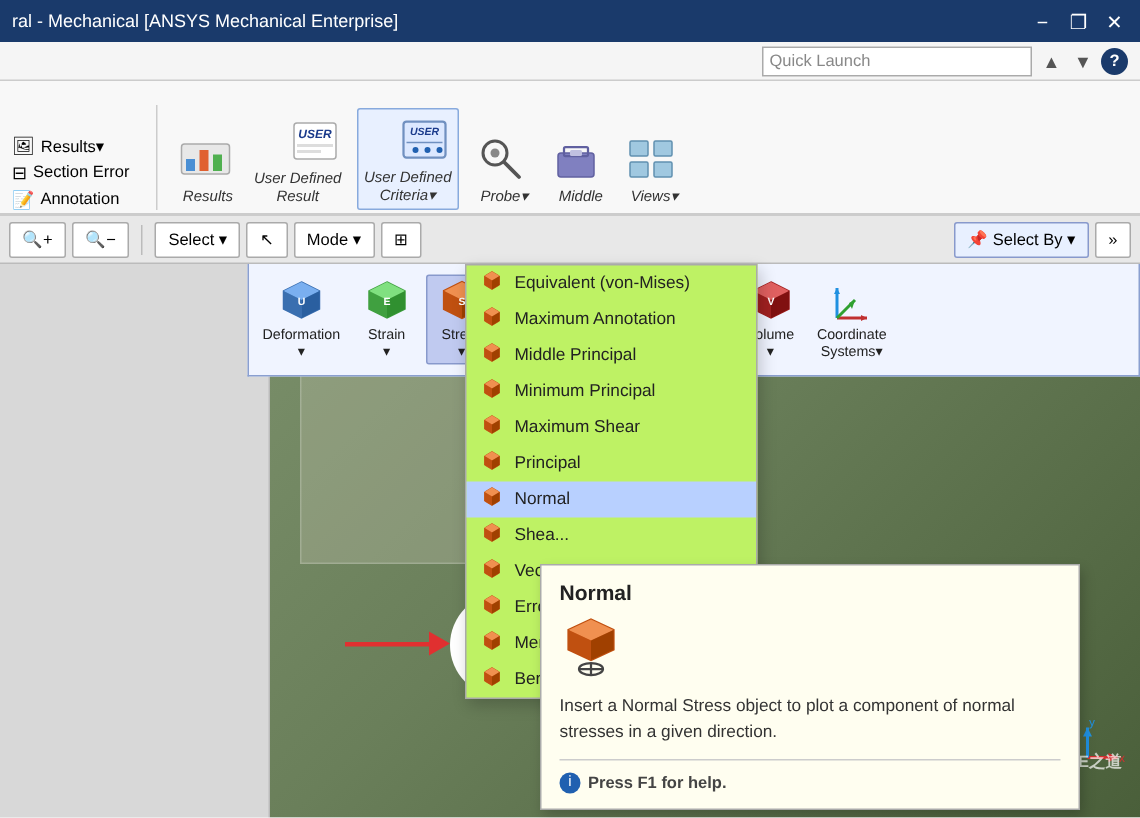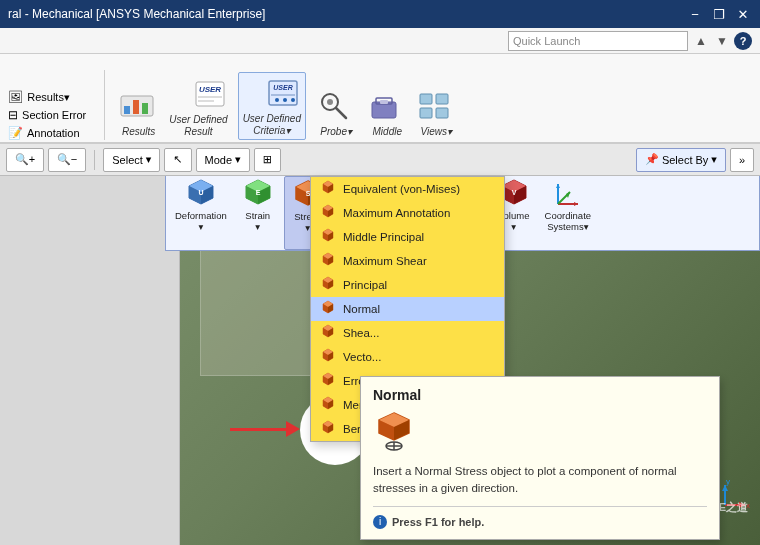--- a/index.html
+++ b/index.html
@@ -193,37 +193,38 @@
       border-bottom: 8px solid transparent;
       border-left: 14px solid #e03030;
     }
 
     
     .dropdown-menu {
       position: absolute;
       top: 0;
       left: 310px;
       width: 195px;
-      background: #fde047;
+      background: #bef264;
       border: 1px solid #aaa;
       box-shadow: 2px 4px 10px rgba(0,0,0,0.2);
       z-index: 100;
     }
 
     
     .stress-ribbon {
       position: absolute;
       top: 0;
       left: 165px;
       right: 0;
       background: #f0f4ff;
       border: 1px solid #8a9fd0;
       border-top: none;
       height: 75px;
       display: flex;
+      align-items: center;
       padding: 0 4px;
       gap: 2px;
       z-index: 50;
     }
 
     .stress-btn {
       display: flex;
       flex-direction: column;
       align-items: center;
       cursor: pointer;
@@ -641,20 +642,29 @@
       <span>Maximum Annotation</span>
     </div>
     <div class="menu-item">
       <svg class="menu-icon" viewBox="0 0 18 18">
         <polygon points="9,1 14,4 14,10 9,13 4,10 4,4" fill="#e07030" stroke="#c05010" stroke-width="0.5"></polygon>
         <polygon points="9,1 14,4 9,7 4,4" fill="#f09050"></polygon>
         <polygon points="4,4 9,7 9,13 4,10" fill="#c05010"></polygon>
         <polygon points="14,4 9,7 9,13 14,10" fill="#a04000"></polygon>
       </svg>
       <span>Middle Principal</span>
+    </div>
+    <div class="menu-item">
+      <svg class="menu-icon" viewBox="0 0 18 18">
+        <polygon points="9,1 14,4 14,10 9,13 4,10 4,4" fill="#e07030" stroke="#c05010" stroke-width="0.5"></polygon>
+        <polygon points="9,1 14,4 9,7 4,4" fill="#f09050"></polygon>
+        <polygon points="4,4 9,7 9,13 4,10" fill="#c05010"></polygon>
+        <polygon points="14,4 9,7 9,13 14,10" fill="#a04000"></polygon>
+      </svg>
+      <span>Minimum Principal</span>
     </div>
     <div class="menu-item">
       <svg class="menu-icon" viewBox="0 0 18 18">
         <polygon points="9,1 14,4 14,10 9,13 4,10 4,4" fill="#e07030" stroke="#c05010" stroke-width="0.5"></polygon>
         <polygon points="9,1 14,4 9,7 4,4" fill="#f09050"></polygon>
         <polygon points="4,4 9,7 9,13 4,10" fill="#c05010"></polygon>
         <polygon points="14,4 9,7 9,13 14,10" fill="#a04000"></polygon>
       </svg>
       <span>Maximum Shear</span>
     </div>

